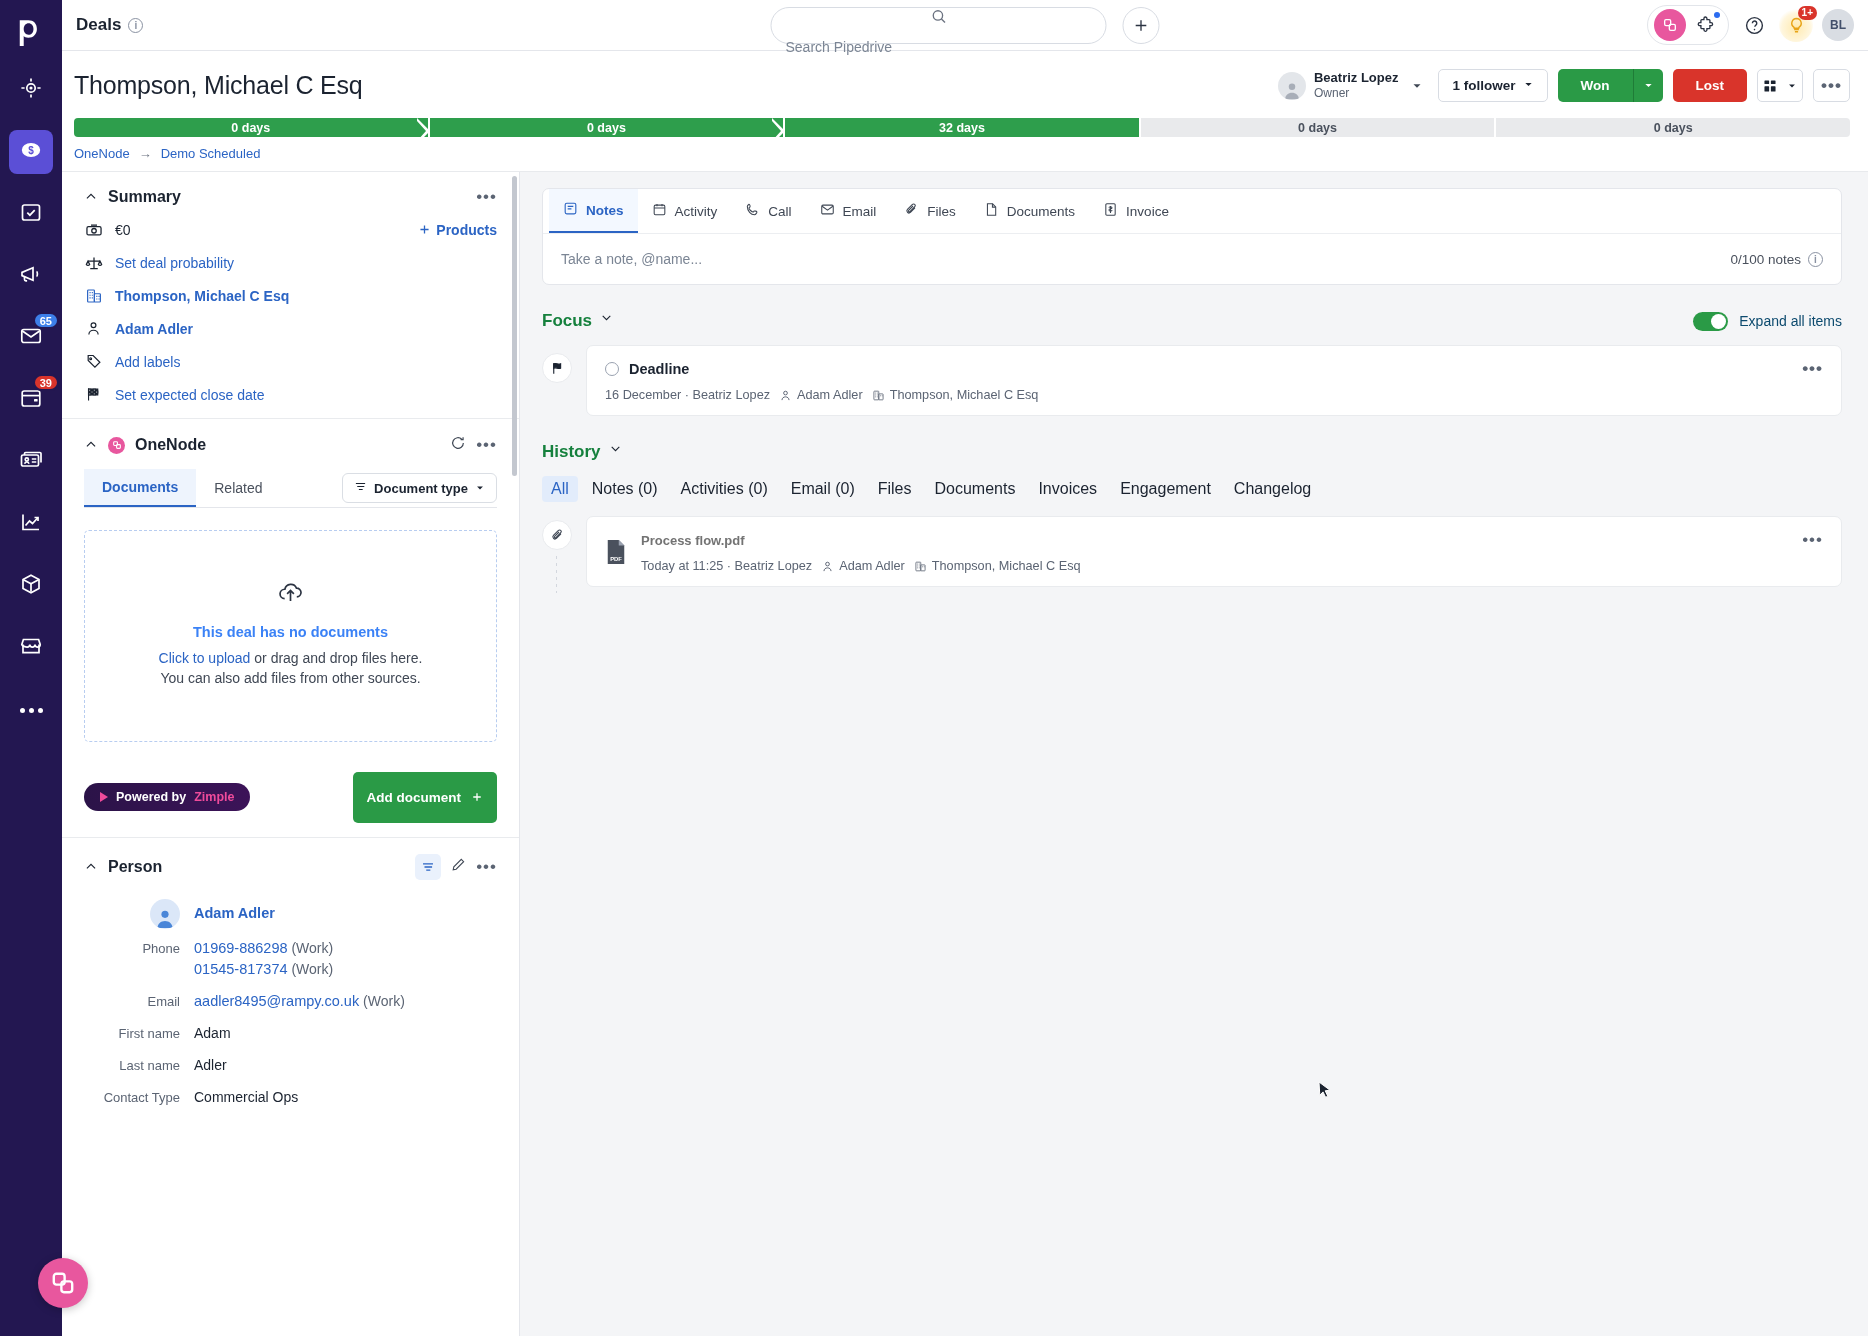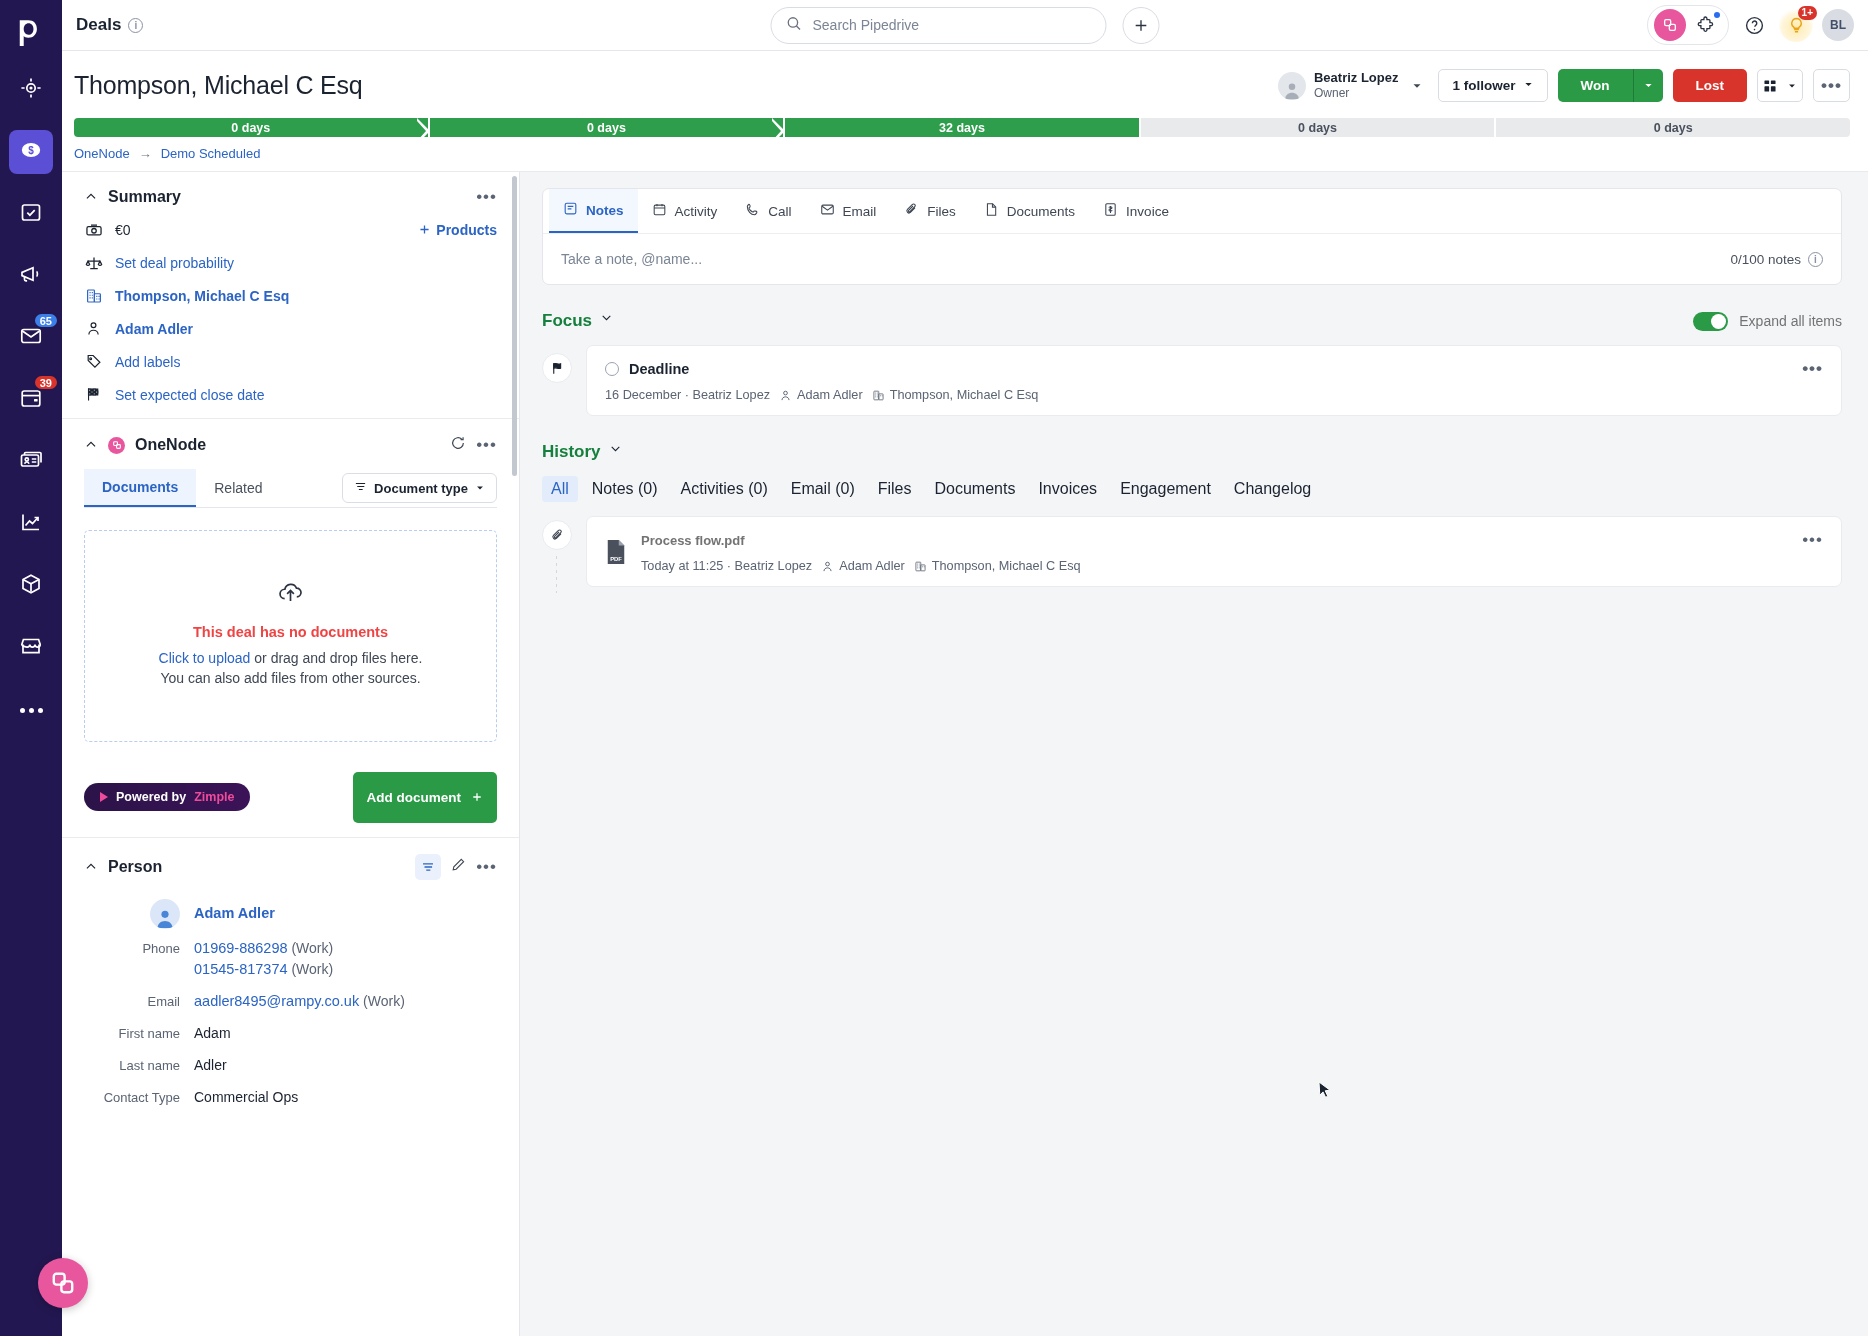--- a/index.html
+++ b/index.html
@@ -44,21 +44,21 @@
   .topbar {
     height: 51px; border-bottom: 1px solid #e4e6eb; background: #fff;
     display: flex; align-items: center; padding: 0 14px; flex: 0 0 51px; position: relative;
   }
   .tb-title { font-size: 17px; font-weight: 700; color: #1b2330; display:flex; align-items:center; gap:7px;}
   .icon-i { width:15px;height:15px; border:1.4px solid #8a92a2; border-radius:50%;
     display:inline-flex;align-items:center;justify-content:center;font-size:10px;color:#8a92a2;font-style:normal;font-weight:700;}
   .searchwrap { position: absolute; left: 50%; transform: translateX(-50%); display: flex; align-items: center; gap: 16px;}
   .searchbox {
     width: 336px; height: 37px; border: 1px solid #d8dce3; border-radius: 20px;
-    display: flex; align-items: center; padding: 0 14px; gap: 10px; background:#fff;
+    display: flex; align-items: center; padding: 0 14px; gap: 10px; background:#fff;flex-direction:column;
   }
   .searchbox input { border: none; outline: none; font-size: 14px; color: #555e6d; width: 100%; font-family: inherit; background:transparent;}
   .searchbox input::placeholder { color: #7b8594; }
   .plusbtn { width: 37px; height: 37px; border-radius: 50%; border: 1px solid #d8dce3; background:#fff;
     display: flex; align-items: center; justify-content: center; cursor: pointer;}
   .tb-right { margin-left: auto; display: flex; align-items: center; gap: 9px; }
   .tb-pillgroup { display:flex; align-items:center; gap:4px; border:1px solid #e2e5ea; border-radius:22px; padding:3px 6px; }
   .circ-btn { width:32px;height:32px;border-radius:50%;display:flex;align-items:center;justify-content:center;cursor:pointer;position:relative;}
   .pinkcirc { background:#E8579E; }
   .avatar-bl { width:32px;height:32px;border-radius:50%;background:#d9dde3;color:#43506b;font-size:12px;font-weight:700;
@@ -127,21 +127,21 @@
 
   .onenode-badge { width:17px;height:17px;border-radius:50%;background:#E8579E;display:flex;align-items:center;justify-content:center;}
   .onenode-badge svg { width:10px;height:10px;}
   .tabsrow { display:flex; align-items:center; margin-top:14px; border-bottom:1px solid #e4e6eb; gap:0;}
   .ltab { padding:10px 18px; font-size:14px; color:#4a515d; cursor:pointer; font-weight:400;}
   .ltab.active { color:#2b64c4; font-weight:700; background:#eef4fd; border-bottom:2px solid #2b64c4; }
   .doctype { margin-left:auto; height:30px; border:1px solid #dadee4; border-radius:6px; display:flex; align-items:center;
     gap:7px; padding:0 11px; font-size:13px; font-weight:700; color:#1b2330; cursor:pointer; background:#fff;}
   .dropzone { margin-top:22px; border:1.5px dashed #b8cdf0; border-radius:5px; padding:48px 10px 52px;
     text-align:center; }
-  .dz-title { font-size:14.5px; font-weight:700; color:#ef4444; margin-top:14px;}
+  .dz-title { font-size:14.5px; font-weight:700; color:#3b82f6; margin-top:14px;}
   .dz-sub { font-size:14px; color:#3f4754; margin-top:8px; line-height:1.45;}
   .dz-sub a { color:#2b64c4; cursor:pointer; }
   .zrow { display:flex; align-items:center; margin-top:30px; }
   .zimple { background: linear-gradient(90deg,#2b1348 0%, #3c1358 100%); color:#fff; font-size:12.5px; font-weight:700;
     border-radius:16px; padding:7px 16px; display:flex; align-items:center; gap:8px;}
   .zimple .zn { color:#ef4b9b; }
   .zimple .tri { width:0;height:0;border-left:8px solid #ef4b9b;border-top:5px solid transparent;border-bottom:5px solid transparent;}
   .adddoc { margin-left:auto; background:#2A9A46; color:#fff; font-size:13.5px; font-weight:700; border-radius:5px;
     padding:18px 14px; display:flex; align-items:center; gap:10px; cursor:pointer;}
 
@@ -163,21 +163,21 @@
   .ntab { display:flex; align-items:center; gap:8px; padding:12px 14px; font-size:13.5px; color:#3f4754; cursor:pointer;}
   .ntab.active { color:#2b64c4; font-weight:700; background:#f3f8ff; border-bottom:2px solid #2b64c4;}
   .ntab svg { width:15px;height:15px; }
   .noteinput { display:flex; align-items:center; padding:17px 18px; }
   .noteinput input { border:none; outline:none; font-size:14px; color:#4a515d; flex:1; font-family:inherit;}
   .noteinput input::placeholder { color:#7b8594; }
   .notecount { margin-left:auto; color:#4a515d; font-size:13.5px; display:flex; align-items:center; gap:7px;}
 
   .sechead2 { display:flex; align-items:center; margin: 26px 0 14px 0; }
   .sechead2 .t { font-size:17px; font-weight:700; color:#15803d; display:flex;gap:8px;cursor:pointer;}
-  .toggle-wrap { margin-left:auto; display:flex; align-items:center; gap:11px; font-size:14px; color:#737373;}
+  .toggle-wrap { margin-left:auto; display:flex; align-items:center; gap:11px; font-size:14px; color:#0c4a6e;}
   .toggle { width:35px; height:19px; border-radius:11px; background:#2A9A46; position:relative; cursor:pointer;}
   .toggle i { position:absolute; top:2px; right:2px; width:15px;height:15px;border-radius:50%;background:#fff;display:block;}
 
   .timeline-item { display:flex; align-items:flex-start; gap:14px; position:relative; }
   .tl-icon { width:30px;height:30px;border-radius:50%;background:#fff;border:1px solid #e9ebee;
     display:flex;align-items:center;justify-content:center; flex:0 0 30px; margin-top:8px; }
   .tl-card { flex:1; background:#fff; border:1px solid #e9ebee; border-radius:7px; padding:13px 18px; }
   .tl-title { font-size:14.5px; font-weight:700; color:#1b2330; display:flex; align-items:center; gap:10px;}
   .circ-empty { width:14px;height:14px;border:1.4px solid #9aa2b0; border-radius:50%; display:block;}
   .tl-meta { display:flex; align-items:center; gap:9px; margin-top:9px; font-size:12.7px; color:#5b6473; flex-wrap:wrap;}

